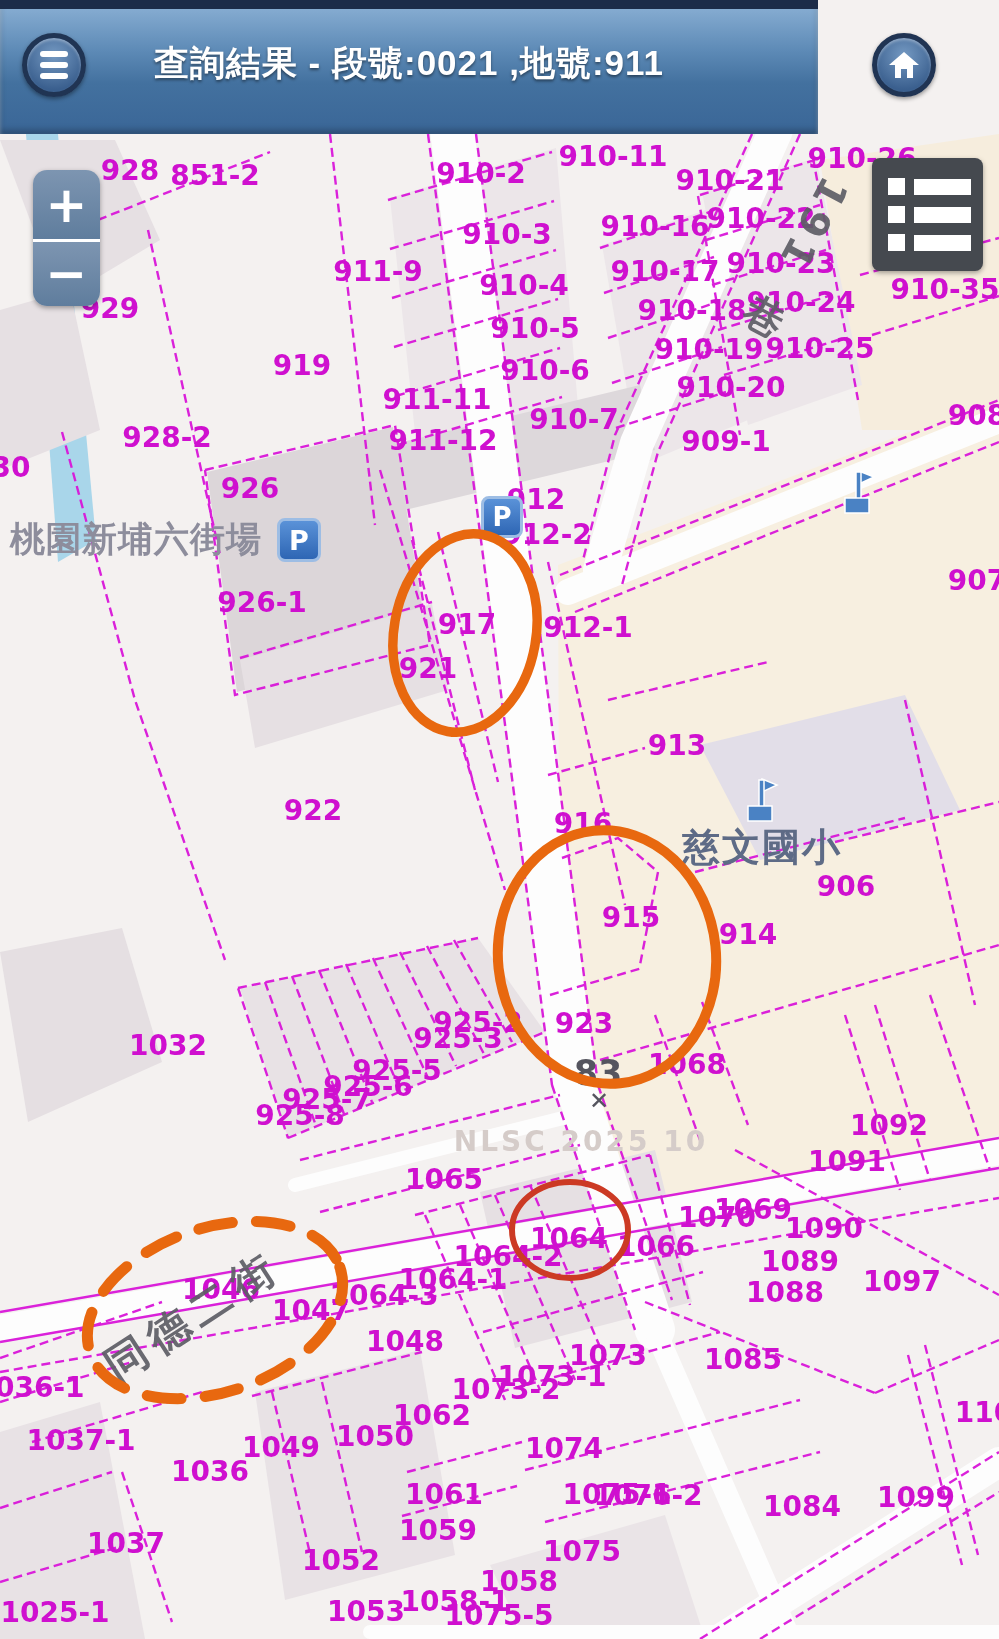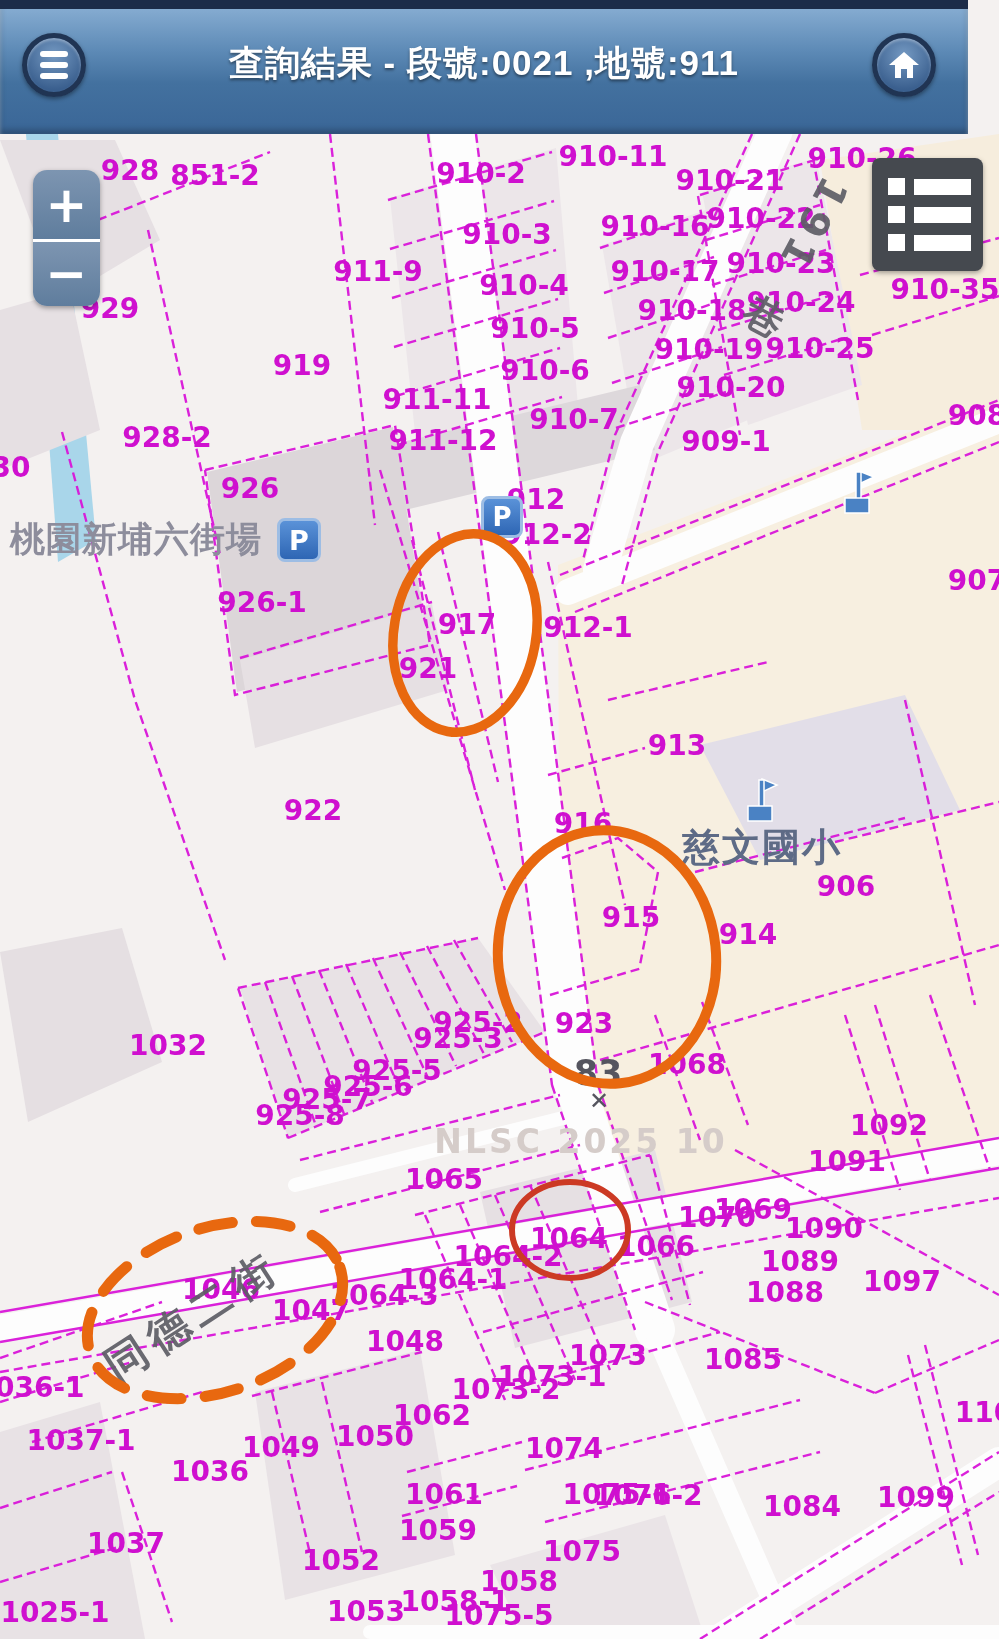--- a/index.html
+++ b/index.html
@@ -1,19 +1,19 @@
 <!DOCTYPE html>
 <html><head>
 <meta charset="utf-8">
 <style>
   html,body{margin:0;padding:0;background:#222;}
   .phone{position:relative;width:999px;height:1639px;overflow:hidden;background:#f4f1f0;
          font-family:"Liberation Sans","DejaVu Sans",sans-serif;}
   
-  .hdr{position:absolute;left:0;top:0;width:968px;height:134px;z-index:50;
+  .hdr{position:absolute;left:0;top:0;width:818px;height:134px;z-index:50;
        background:linear-gradient(180deg,#8db2d6 0%,#5d8ab6 38%,#43719f 62%,#3a6697 100%);
        box-shadow:inset 0 3px 4px rgba(255,255,255,.35), inset 0 -4px 6px rgba(0,0,0,.25);}
   .hdr .topstrip{position:absolute;left:0;top:0;width:100%;height:9px;background:#1c2c49;}
   .hdr .title{position:absolute;left:0;right:0;top:40px;text-align:center;color:#fff;
        font-size:35px;font-weight:bold;text-shadow:0 2px 3px rgba(0,0,0,.45);letter-spacing:1px;}
   .circle-btn{position:absolute;top:33px;width:54px;height:54px;border-radius:50%;
        background:radial-gradient(circle at 50% 32%,#7499c2,#3a5f8e 75%);
        border:5px solid #203453;box-shadow:0 2px 4px rgba(0,0,0,.4), inset 0 2px 3px rgba(255,255,255,.35);
        display:flex;align-items:center;justify-content:center;flex-direction:column;gap:5px;cursor:pointer;}
   .circle-btn.menu{left:22px;}
@@ -197,21 +197,21 @@
         <div class="lb" style="left: 341px; top: 1560px;">1052</div>
         <div class="lb" style="left: 519px; top: 1581px;">1058</div>
         <div class="lb" style="left: 455px; top: 1601px;">1058-1</div>
         <div class="lb" style="left: 366px; top: 1611px;">1053</div>
         <div class="lb" style="left: 55px; top: 1612px;">1025-1</div>
         <div class="lb" style="left: 499px; top: 1615px;">1075-5</div>
         <div class="lb c-poi" style="left: 136px; top: 539px; font-size: 35px;">桃園新埔六街場</div>
         <div class="lb c-poi2" style="left: 762px; top: 847px; font-size: 38px;">慈文國小</div>
         <div class="lb c-street" style="left: 193px; top: 1316px; font-size: 42px; transform: translate(-50%, -50%) rotate(-33deg);">同德二街</div>
         <div class="lb c-street v" style="left: 812px; top: 228px; font-size: 40px; transform: translate(-50%, -50%) rotate(28deg);">191巷</div>
-        <div class="lb c-wm" style="left: 581px; top: 1141px; font-size: 33px;">NLSC 2025 10</div>
+        <div class="lb c-wm" style="left: 581px; top: 1141px; font-size: 28px;">NLSC 2025 10</div>
         <div class="lb c-marker" style="left: 598px; top: 1073px; font-size: 35px;">83</div>
         <div class="lb c-marker" style="left: 599px; top: 1101px; font-size: 24px;">✕</div>
       </div>
 
     <div class="picon" style="left:277px;top:518px;width:38px;height:38px;font-size:27px;">P</div>
     <div class="picon" style="left:481px;top:496px;width:36px;height:36px;font-size:26px;">P</div>
     <svg class="school" style="left:840px;top:468px;" width="36" height="48" viewBox="0 0 36 48">
       <g fill="#4a82c4" stroke="#fff" stroke-width="1.5">
         <polygon points="19,3 34,9 19,16"></polygon>
         <rect x="16" y="4" width="5" height="28"></rect>

